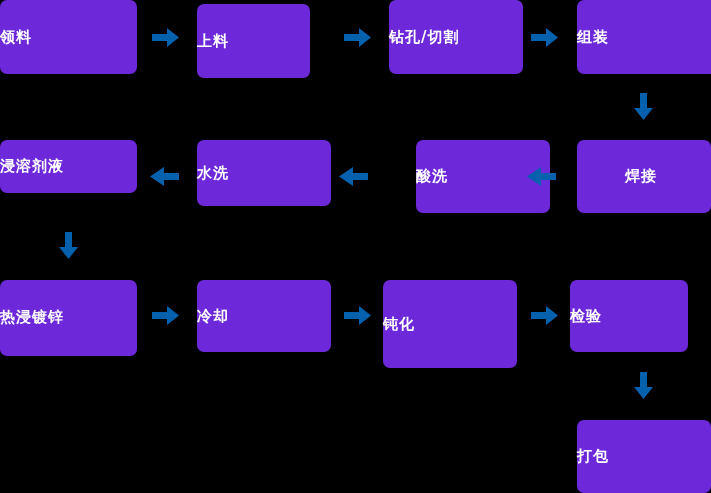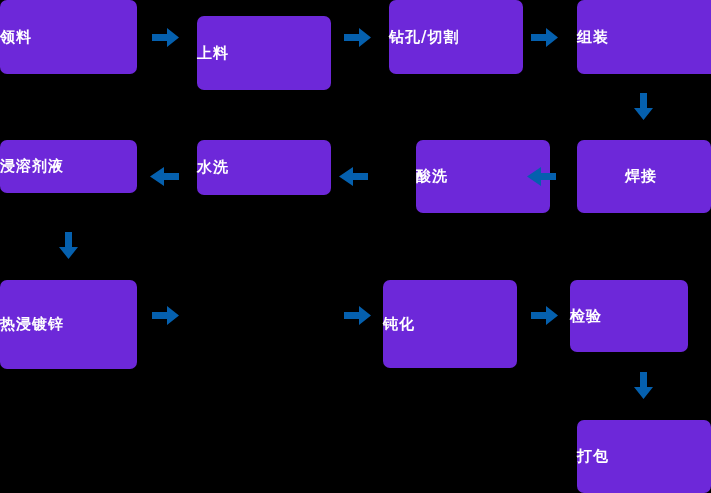--- a/index.html
+++ b/index.html
@@ -49,21 +49,21 @@
   <div class="node" style="left:0px; top:0px; width:137px; height:74px;">
     <span class="node-label">领料</span>
   </div>
 
   <div class="arrow" style="left:152px; top:28px;">
     <svg width="27" height="19" viewBox="0 0 27 19" aria-hidden="true">
       <path d="M0 6 H15 V0 L27 9.5 L15 19 V13 H0 Z" fill="#0560AE"></path>
     </svg>
   </div>
 
-  <div class="node" style="left:197px; top:16px; width:134px; height:74px;">
+  <div class="node" style="left:197px; top:4px; width:113px; height:74px;">
     <span class="node-label">上料</span>
   </div>
 
   <div class="arrow" style="left:344px; top:28px;">
     <svg width="27" height="19" viewBox="0 0 27 19" aria-hidden="true">
       <path d="M0 6 H15 V0 L27 9.5 L15 19 V13 H0 Z" fill="#0560AE"></path>
     </svg>
   </div>
 
   <div class="node" style="left:383px; top:0px; width:134px; height:74px;margin-left:6px;">
@@ -89,21 +89,21 @@
   <div class="node" style="left:0px; top:140px; width:137px; height:53px;">
     <span class="node-label">浸溶剂液</span>
   </div>
 
   <div class="arrow" style="left:150px; top:167px;">
     <svg width="29" height="19" viewBox="0 0 29 19" aria-hidden="true">
       <path d="M29 6 H14 V0 L0 9.5 L14 19 V13 H29 Z" fill="#0560AE"></path>
     </svg>
   </div>
 
-  <div class="node" style="left:197px; top:140px; width:134px; height:55px;">
+  <div class="node" style="left:197px; top:140px; width:134px; height:66px;">
     <span class="node-label">水洗</span>
   </div>
 
   <div class="arrow" style="left:339px; top:167px;">
     <svg width="29" height="19" viewBox="0 0 29 19" aria-hidden="true">
       <path d="M29 6 H14 V0 L0 9.5 L14 19 V13 H29 Z" fill="#0560AE"></path>
     </svg>
   </div>
 
   <div class="node" style="left:368px; top:140px; width:134px; height:73px;margin-left:48px;">
@@ -119,30 +119,33 @@
   <div class="node" style="left:577px; top:140px; width:134px; height:73px;padding-left:48px;">
     <span class="node-label">焊接</span>
   </div>
 
   <div class="arrow" style="left:59px; top:232px;">
     <svg width="19" height="27" viewBox="0 0 19 27" aria-hidden="true">
       <path d="M6 0 H13 V15 H19 L9.5 27 L0 15 H6 Z" fill="#0560AE"></path>
     </svg>
   </div>
 
-  <div class="node" style="left:0px; top:280px; width:137px; height:89px;">
+  <div class="node" style="left:0px; top:280px; width:137px; height:76px;font-family:Liberation Mono, monospace;">
     <span class="node-label">热浸镀锌</span>
   </div>
 
   <div class="arrow" style="left:152px; top:306px;">
     <svg width="27" height="19" viewBox="0 0 27 19" aria-hidden="true">
       <path d="M0 6 H15 V0 L27 9.5 L15 19 V13 H0 Z" fill="#0560AE"></path>
     </svg>
   </div>
 
+  <div class="node" style="left:197px; top:280px; width:134px; height:72px;">
+    <span class="node-label">冷却</span>
+  </div>
 
   <div class="arrow" style="left:344px; top:306px;">
     <svg width="27" height="19" viewBox="0 0 27 19" aria-hidden="true">
       <path d="M0 6 H15 V0 L27 9.5 L15 19 V13 H0 Z" fill="#0560AE"></path>
     </svg>
   </div>
 
   <div class="node" style="left:383px; top:280px; width:134px; height:88px;">
     <span class="node-label">钝化</span>
   </div>

